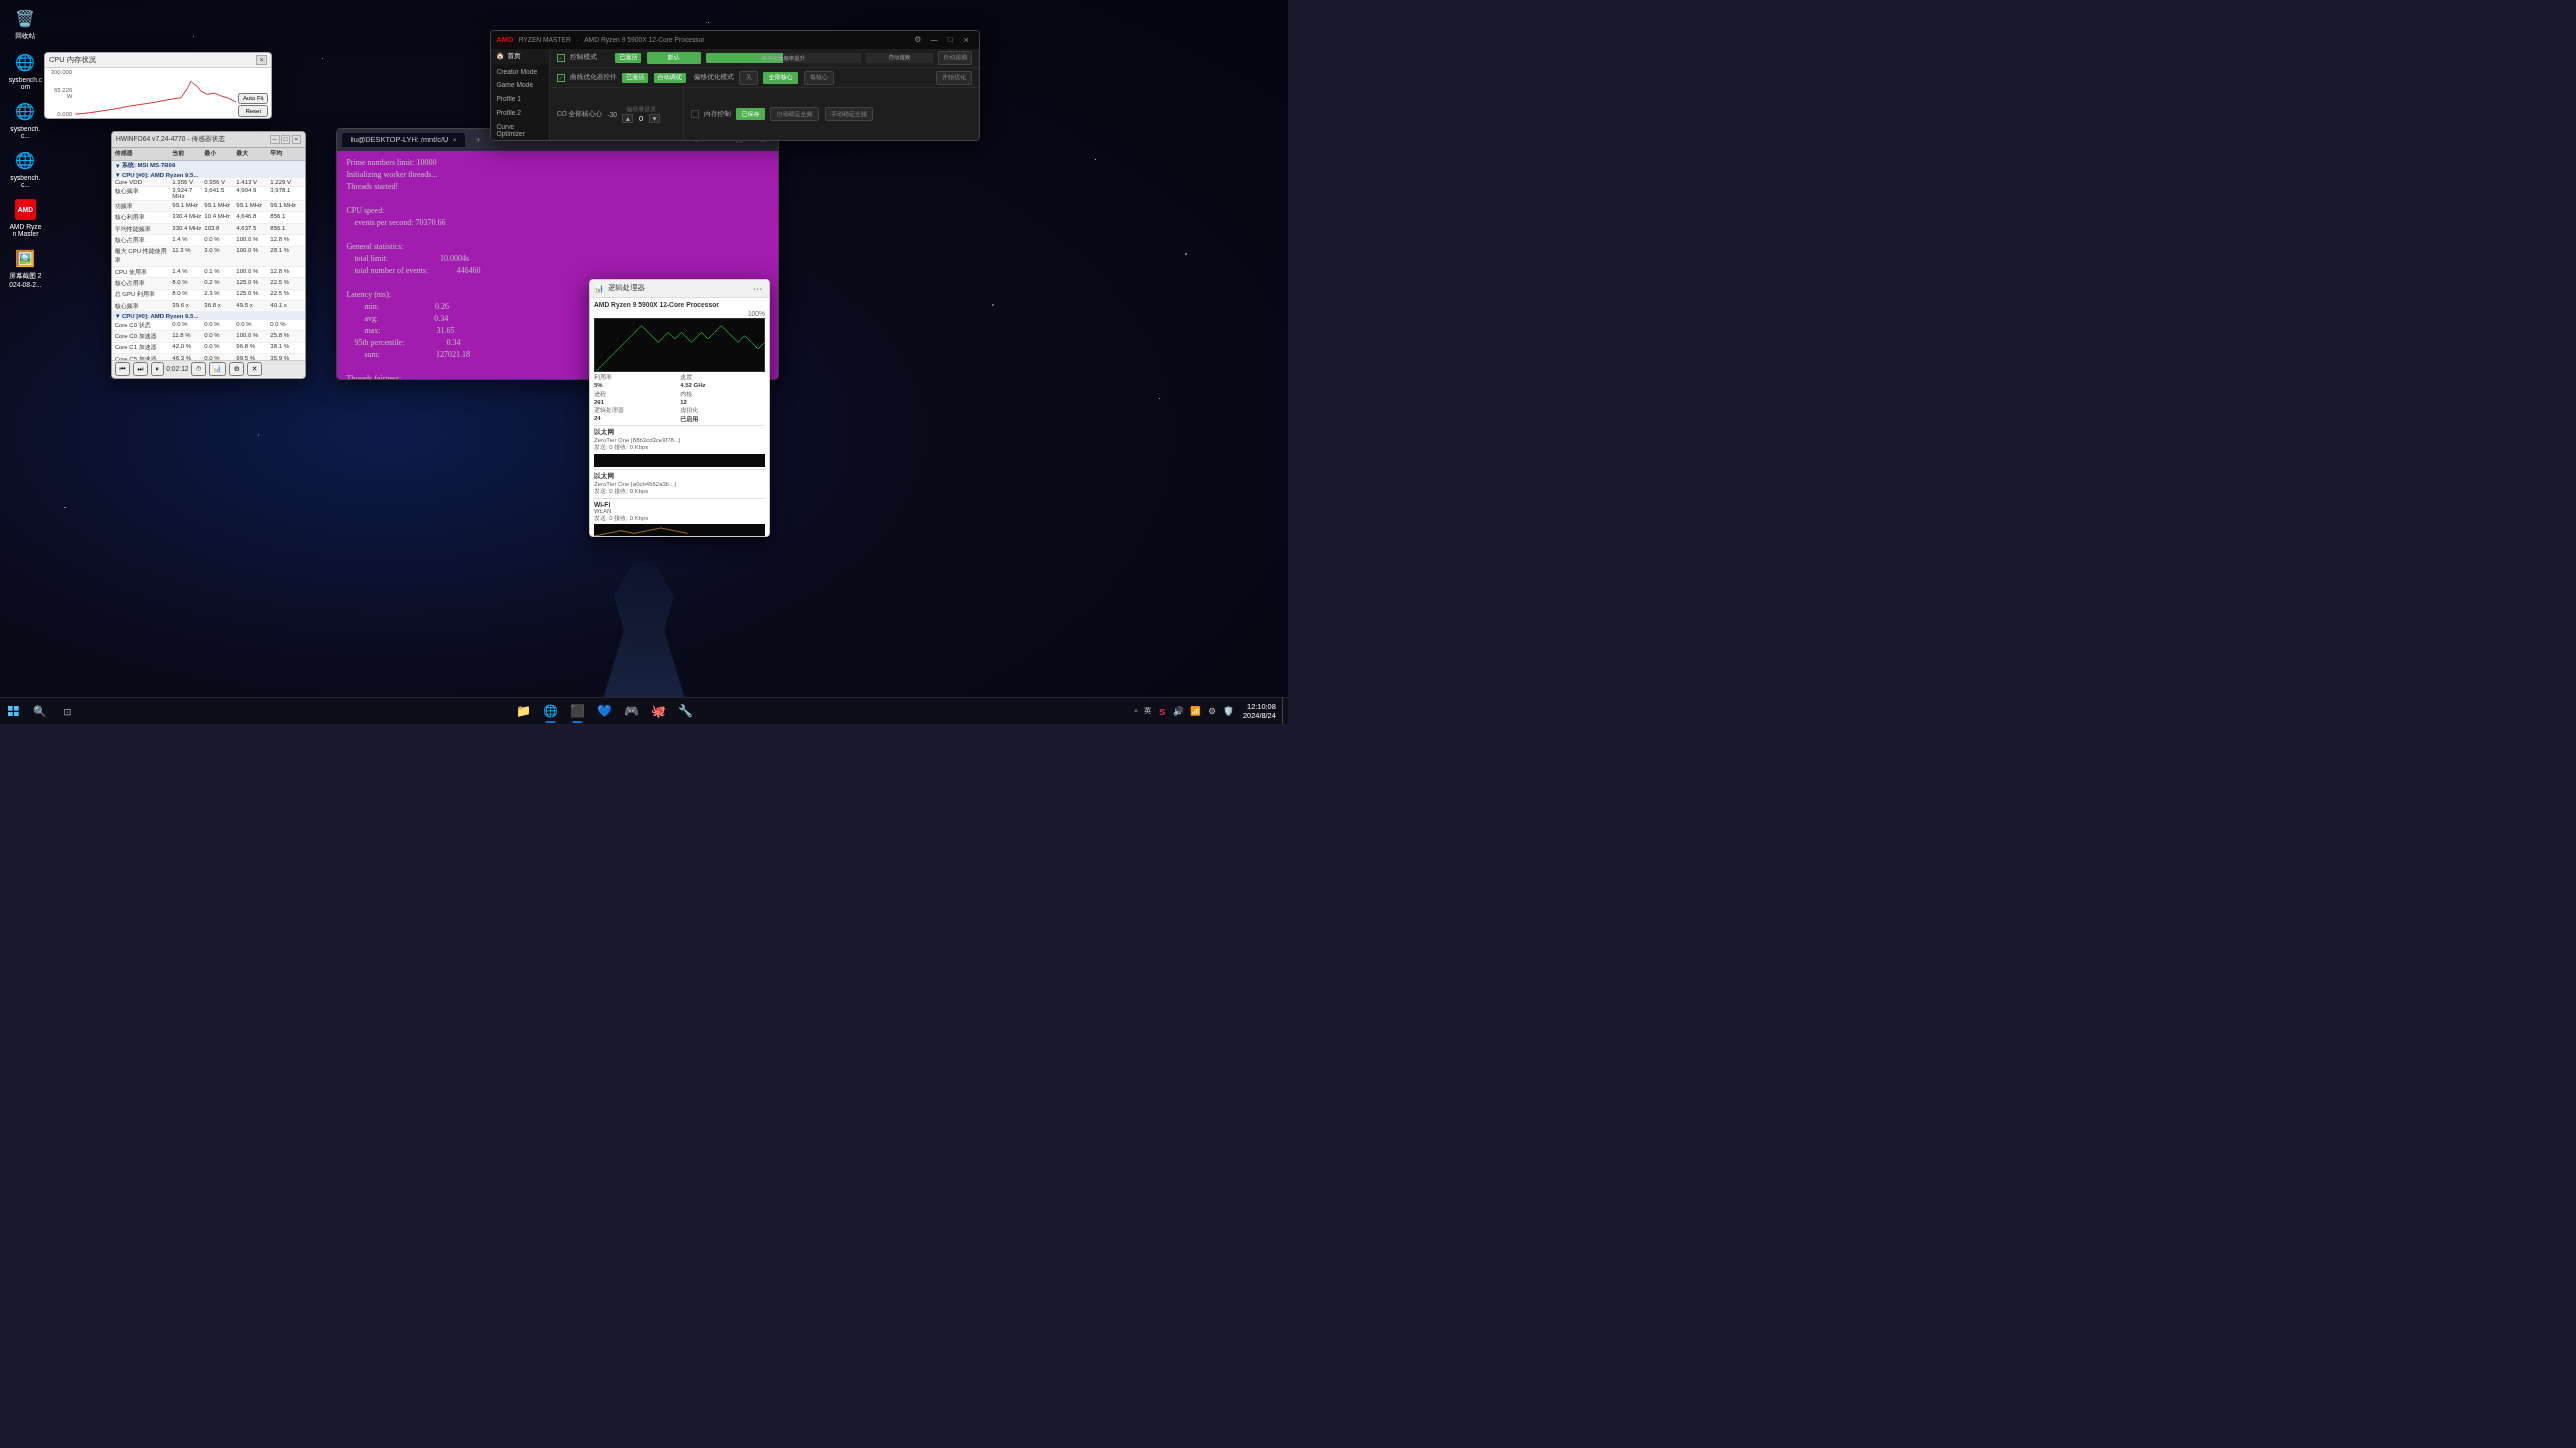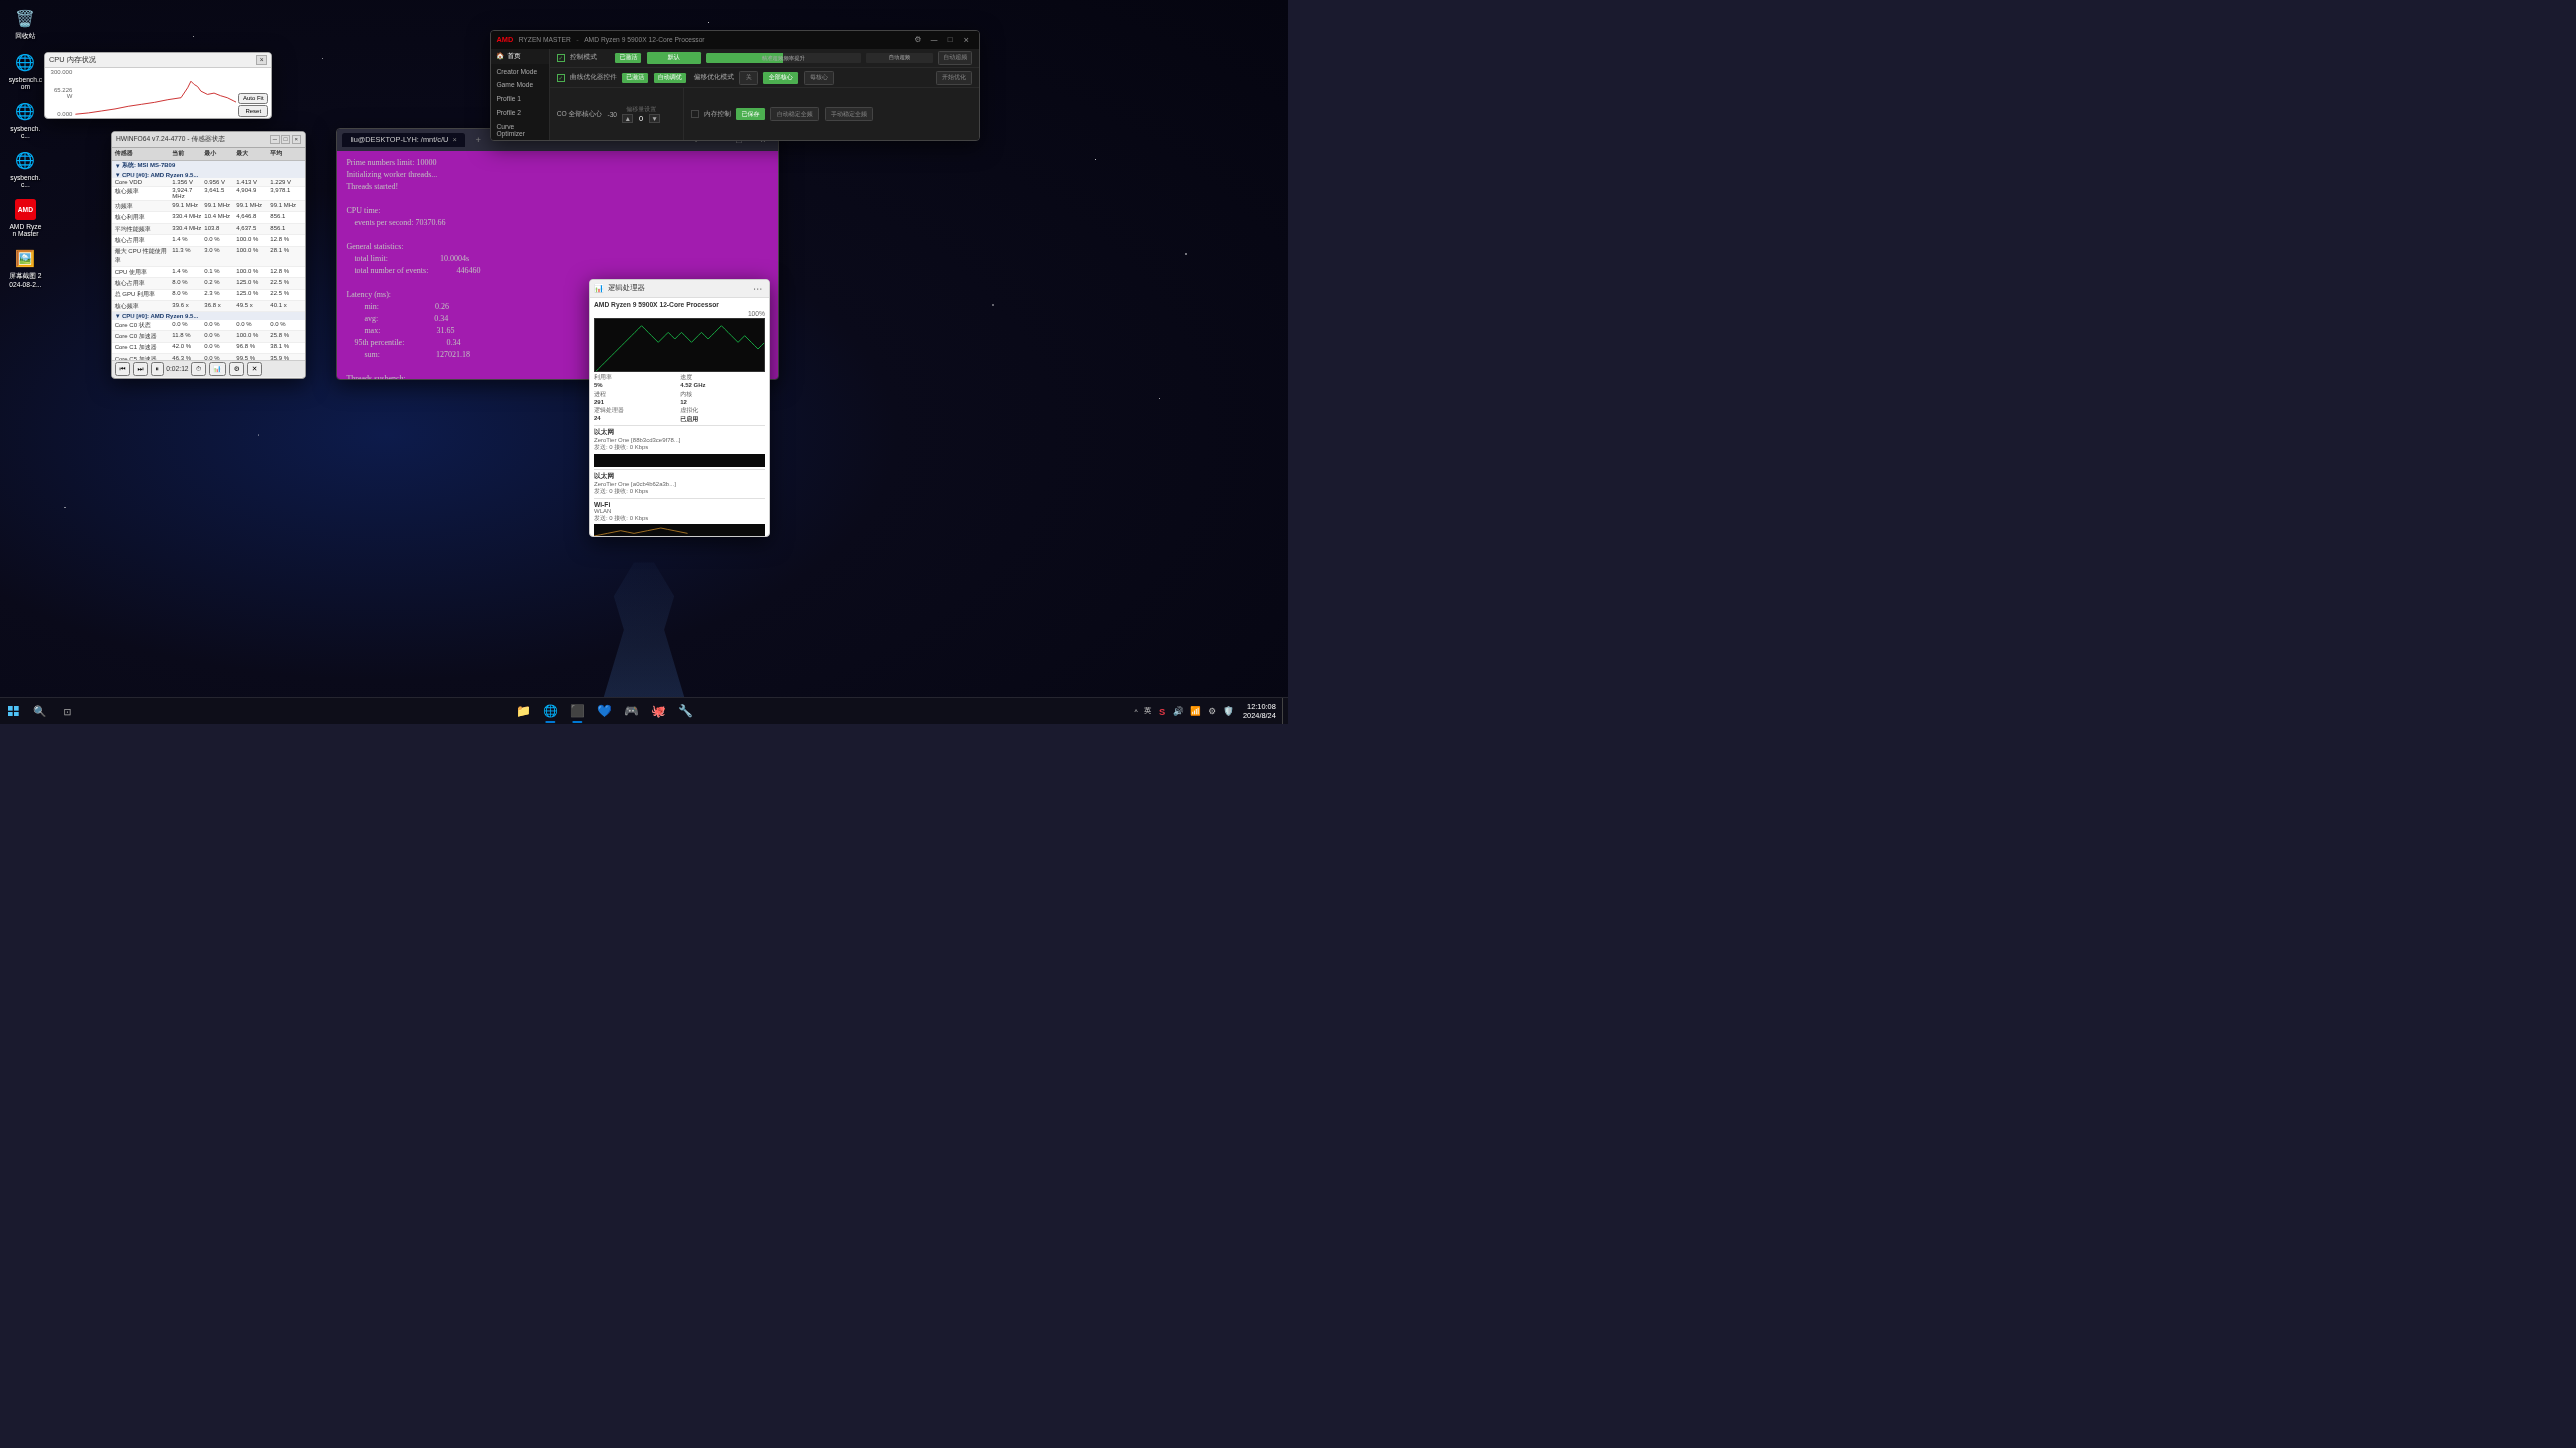--- a/index.html
+++ b/index.html
@@ -379,21 +379,21 @@
         <span>Prime numbers limit: 10000</span>
       </div>
       <div>
         <span>Initializing worker threads...</span>
       </div>
       <div>
         <span>Threads started!</span>
       </div>
       <div>&nbsp;</div>
       <div>
-        <span>CPU time:</span>
+        <span>CPU speed:</span>
       </div>
       <div>
         <span style="white-space:pre;">    events per second: 70370.66</span>
       </div>
       <div>&nbsp;</div>
       <div>
         <span>General statistics:</span>
       </div>
       <div>
         <span style="white-space:pre;">    total limit:                          </span><span>10.0004s</span>
@@ -415,21 +415,21 @@
         <span style="white-space:pre;">         max:                            </span><span>31.65</span>
       </div>
       <div>
         <span style="white-space:pre;">    95th percentile:                     </span><span>0.34</span>
       </div>
       <div>
         <span style="white-space:pre;">         sum:                            </span><span>127021.18</span>
       </div>
       <div>&nbsp;</div>
       <div>
-        <span>Threads sysbench:</span>
+        <span>Threads fairness:</span>
       </div>
 
     </div>
   </div>
 
   <div class="window" style="top:30px;left:490px;width:490px;height:111px;background:#1a1a1a;border:0.7px solid #444;">
 
     <div style="height:17.5px;background:#0d0d0d;display:flex;align-items:center;padding:0 5.4px;gap:5.4px;">
       <span style="color:#e8000d;font-weight:bold;font-size:7.4px;font-family:Arial;">AMD</span>
       <span style="color:#888;font-size:6.7px;">RYZEN MASTER</span>

